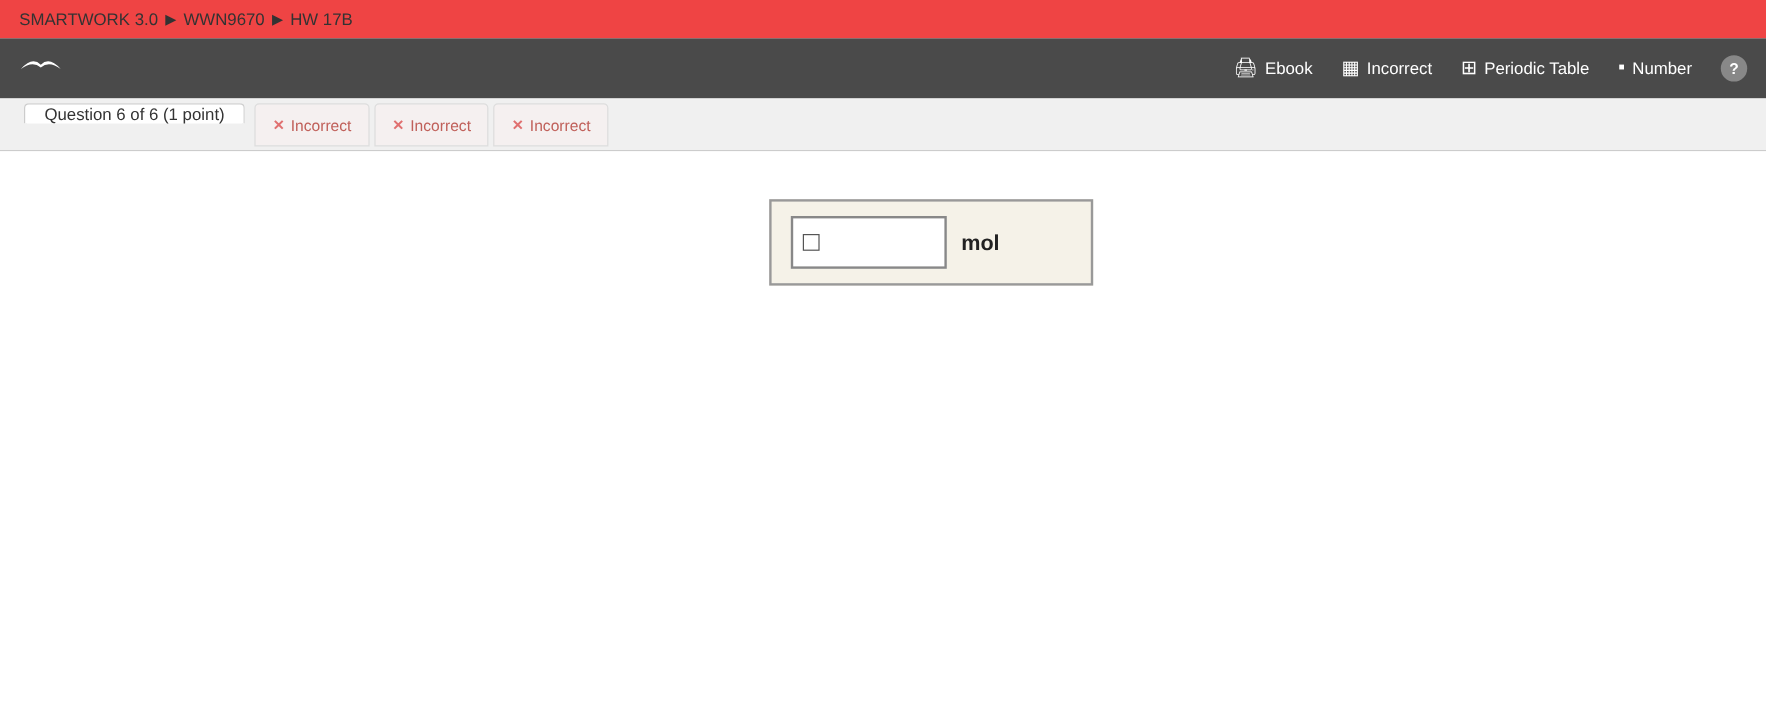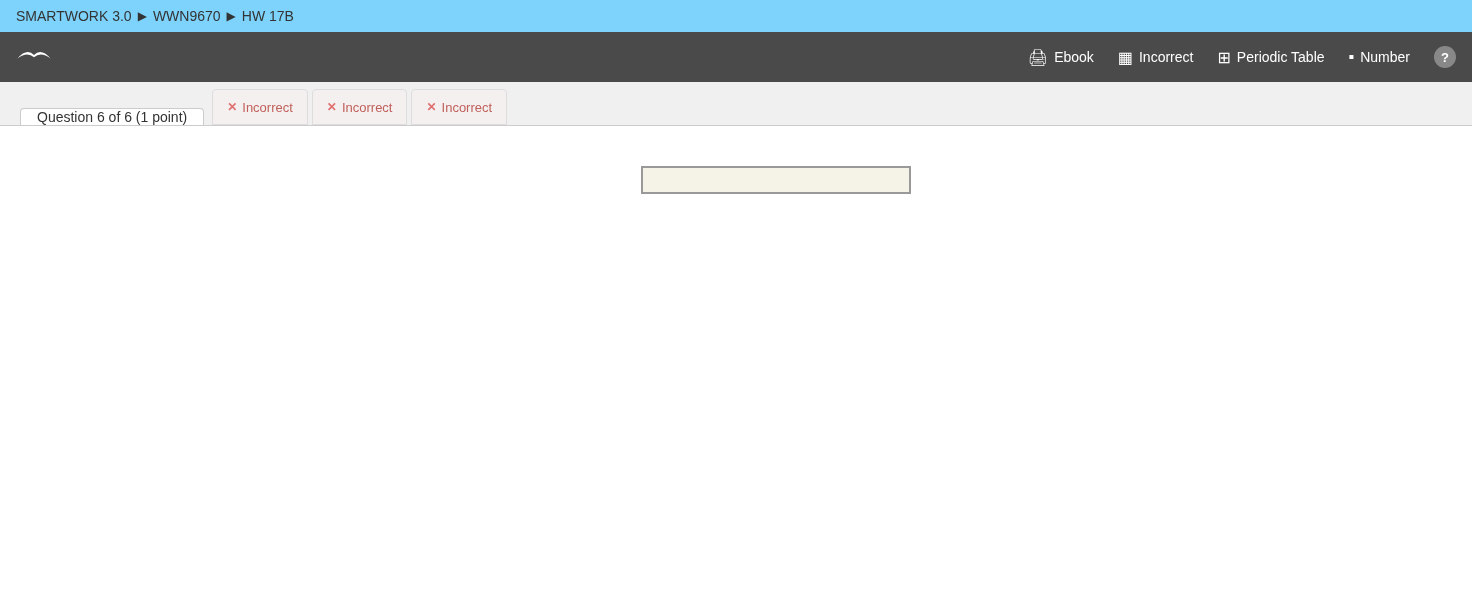--- a/index.html
+++ b/index.html
@@ -5,21 +5,21 @@
     * { box-sizing: border-box; margin: 0; padding: 0; }
     body {
       font-family: Arial, sans-serif;
       background: #e8e8e8;
       width: 1472px;
       min-height: 604px;
     }
 
     
     .breadcrumb-bar {
-      background: #7dd3fc;
+      background: #ef4444;
       padding: 8px 16px;
       font-size: 14px;
       color: #333;
       display: flex;
       align-items: center;
       gap: 6px;
     }
     .breadcrumb-arrow {
       color: #333;
       font-size: 12px;
@@ -72,21 +72,21 @@
       font-weight: bold;
       cursor: pointer;
     }
 
     
     .question-header {
       background: #f0f0f0;
       border-bottom: 1px solid #ccc;
       padding: 0 20px;
       display: flex;
-      align-items: flex-end;
+      align-items: flex-start;
       height: 44px;
     }
     .question-label-tab {
       background: white;
       border: 1px solid #ccc;
       border-bottom: none;
       padding: 0 16px;
       display: flex;
       align-items: center;
       font-size: 14px;
@@ -245,15 +245,22 @@
       <span class="x-icon">✕</span>
       <span>Incorrect</span>
     </div>
   </div>
 </div>
 
 <div class="main-content">
 
   <div class="answer-container">
     <div class="number-box">
+      <div class="number-input-row">
+        <div class="number-input-field">
+          <span class="small-square"></span>
+          <input type="text" style="border: none; background: transparent; outline: none; width: 90px; font-size: 14px;">
+        </div>
+        <span class="unit-label">mol</span>
+      </div>
     </div>
   </div>
 </div>
 
 </body></html>

